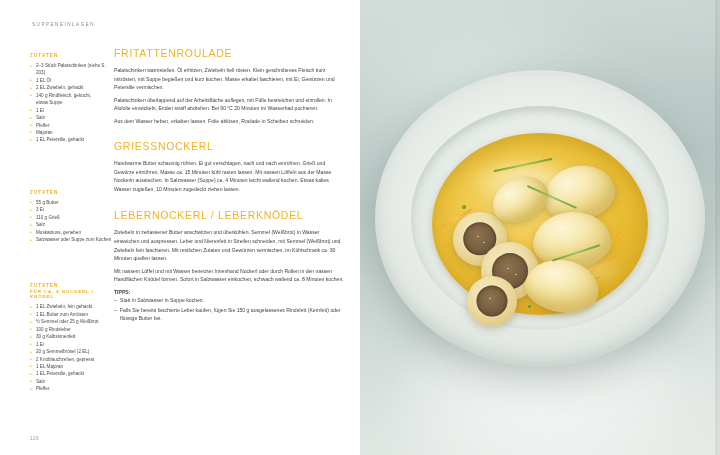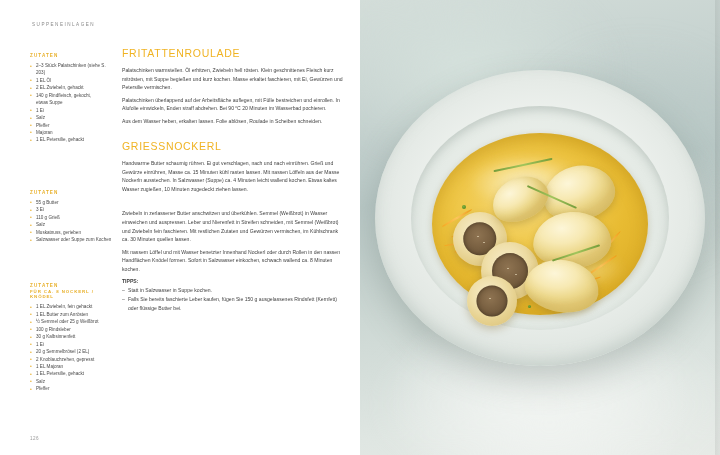--- a/index.html
+++ b/index.html
@@ -25,21 +25,21 @@
   .running-head {
     font-size: 4.6px;
     letter-spacing: 1.5px;
     color: #8a8a8a;
     text-transform: uppercase;
     margin-bottom: 20px;
     margin-left: 2px;
   }
   .content-cols {
     display: flex;
-    gap: 8px;
+    gap: 0;
   }
   .col-left {
     width: 84px;
     flex: 0 0 84px;
     padding-top: 6px;
   }
   .col-right {
     flex: 1;
   }
   
@@ -358,20 +358,21 @@
         </div>
 
         <div class="recipe" style="">
           <h2 class="recipe-title">GRIESSNOCKERL</h2>
           <div class="recipe-body">
             <p>Handwarme Butter schaumig rühren. Ei gut verschlagen, nach und nach einrühren. Grieß und Gewürze einrühren, Masse ca. 15 Minuten kühl rasten lassen. Mit nassen Löffeln aus der Masse Nockerln ausstechen. In Salzwasser (Suppe) ca. 4 Minuten leicht wallend kochen. Etwas kaltes Wasser zugießen, 10 Minuten zugedeckt ziehen lassen.</p>
           </div>
         </div>
 
         <div class="recipe" style="margin-top:16px;">
+          <h2 class="recipe-title">LEBERNOCKERL / LEBERKNÖDEL</h2>
           <div class="recipe-body">
             <p>Zwiebeln in zerlassener Butter anschwitzen und überkühlen. Semmel (Weißbrot) in Wasser einweichen und auspressen. Leber und Nierenfett in Streifen schneiden, mit Semmel (Weißbrot) und Zwiebeln fein faschieren. Mit restlichen Zutaten und Gewürzen vermischen, im Kühlschrank ca. 30 Minuten quellen lassen.</p>
             <p>Mit nassem Löffel und mit Wasser benetzter Innenhand Nockerl oder durch Rollen in den nassen Handflächen Knödel formen. Sofort in Salzwasser einkochen, schwach wallend ca. 8 Minuten kochen.</p>
             <div class="tips-label">TIPPS:</div>
             <ul class="tips-list">
               <li>Statt in Salzwasser in Suppe kochen.</li>
               <li>Falls Sie bereits faschierte Leber kaufen, fügen Sie 150 g ausgelassenes Rindsfett (Kernfett) oder flüssige Butter bei.</li>
             </ul>
           </div>
         </div>

